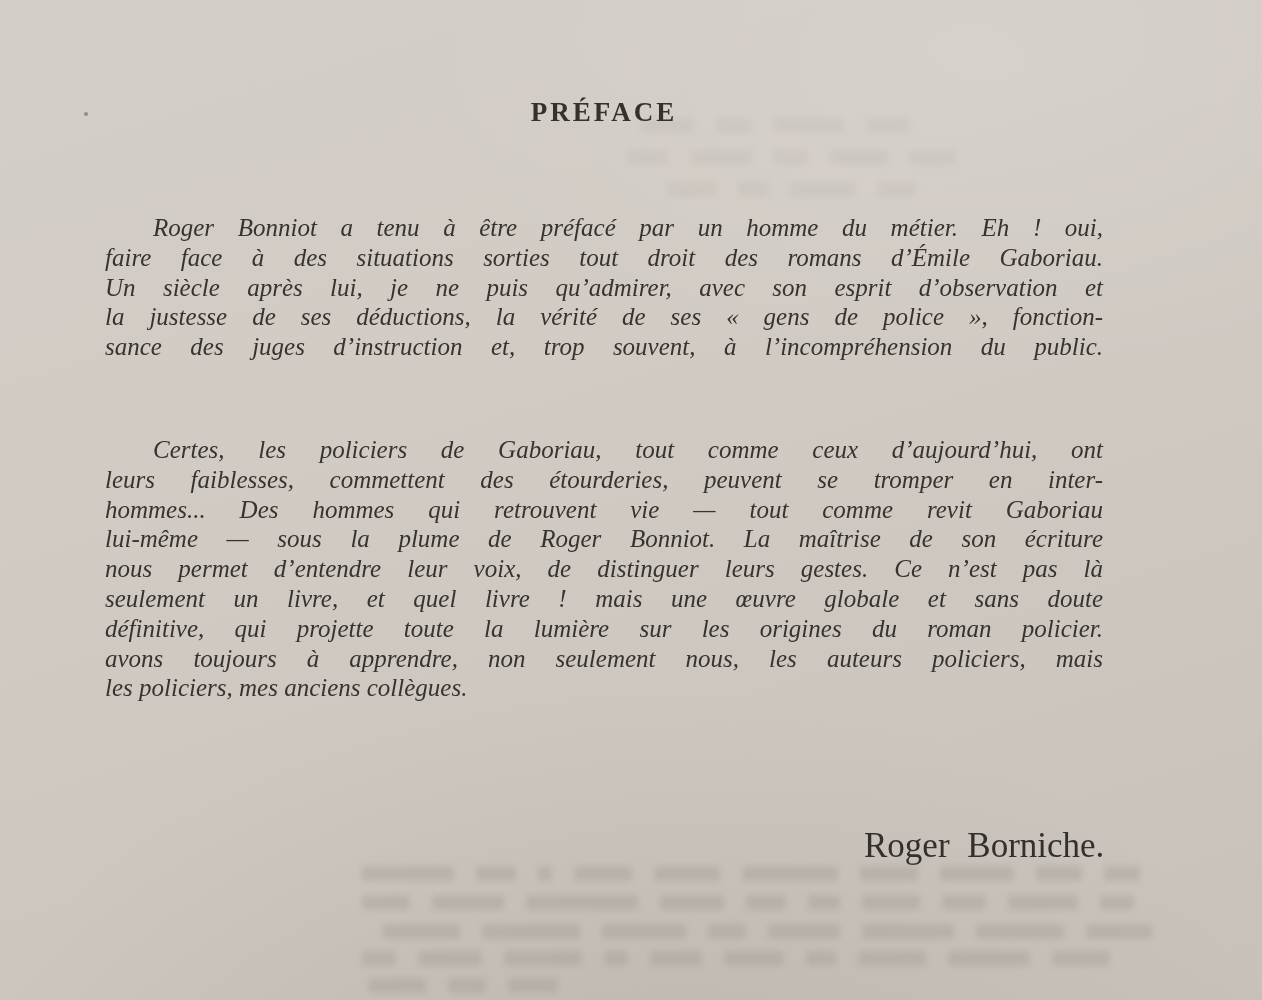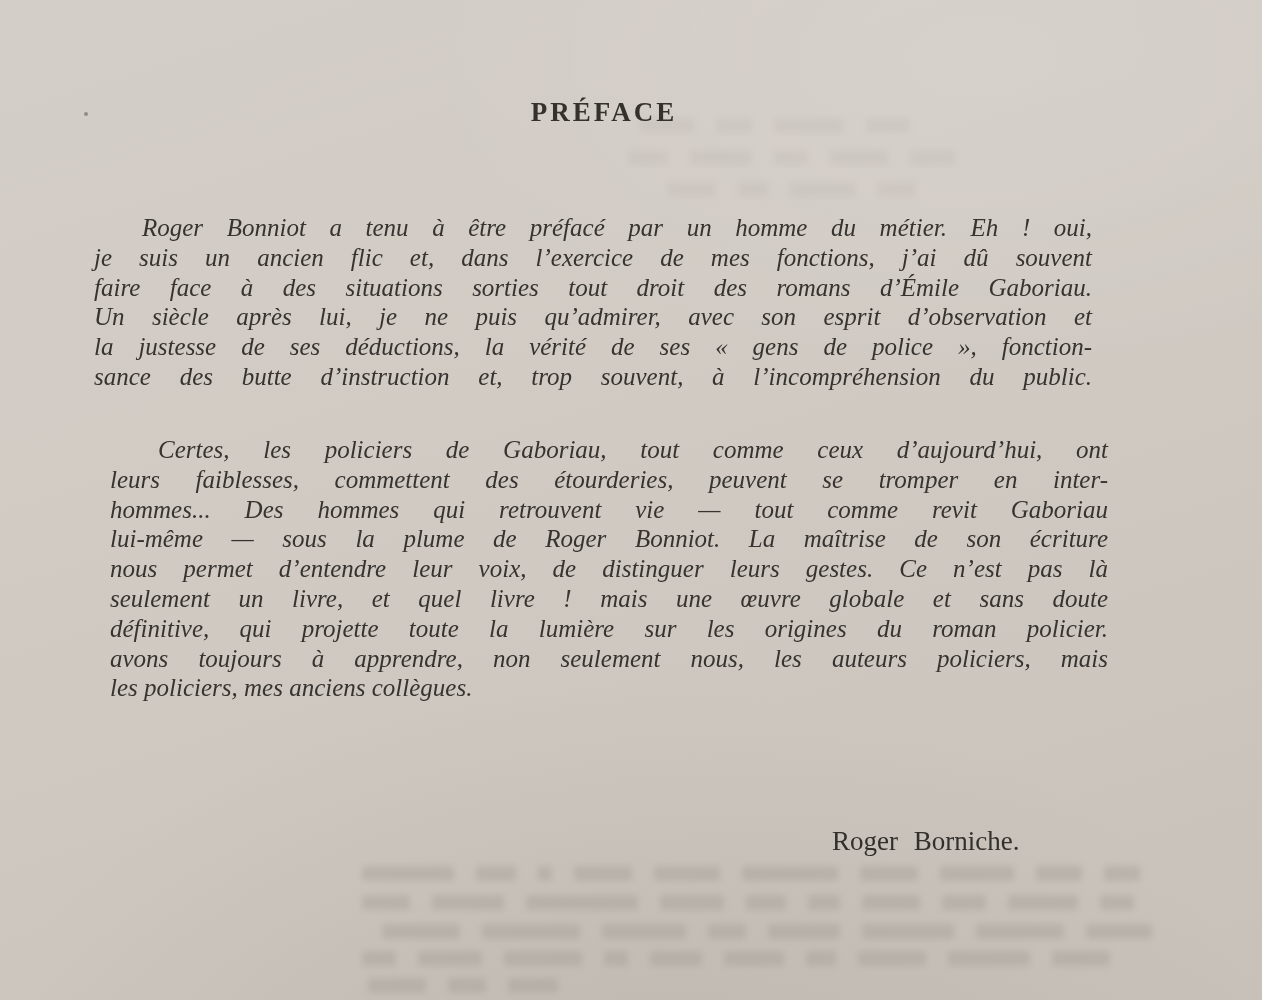--- a/index.html
+++ b/index.html
@@ -15,35 +15,35 @@
       linear-gradient(163deg,#d4cec8 0%,#d1cbc4 38%,#ccc6bf 72%,#c7c1ba 100%);
     text-decoration: underline;
   }
   .title{
     position:absolute;top:80px;left:105px;width:998px;
     text-align:center;
     font-size:27px;line-height:28px;letter-spacing:3px;
     color:#35322d;
   }
   .para{
-    position:absolute;left:94px;width:998px;
+    position:absolute;left:105px;width:998px;
     font-style:italic;font-size:25px;color:#37342f;
   }
   .para-1{top:213px;}
-  .para-2{top:435px;margin-left:16px;}
+  .para-2{top:435px;}
   .line{
     height:29.8px;line-height:29.8px;
     text-align:justify;text-align-last:justify;
     white-space:normal;overflow:visible;
   }
   .line.indent{text-indent:48px;}
   .line.short-last{text-align-last:left;}
   .signature{
-    position:absolute;top:826px;left:832px;
-    font-size:27px;color:#33302b;word-spacing:9px;white-space:nowrap;
+    position:absolute;top:826px;left:864px;
+    font-size:35px;color:#33302b;word-spacing:9px;white-space:nowrap;
   }
   .watermark{
     position:absolute;top:611px;left:494px;
     font-family:"Liberation Sans", sans-serif;
     font-size:45px;line-height:45px;letter-spacing:-0.5px;
     color:#1e5af0;white-space:nowrap;
   }
   
   .ghost{
     position:absolute;display:flex;gap:22px;
@@ -83,25 +83,24 @@
     <span style="width:48px"></span>
       <span style="width:30px"></span>
       <span style="width:66px"></span>
       <span style="width:38px"></span>
   </div>
 
   <h1 class="title">PRÉFACE</h1>
 
   <div class="para para-1">
     <div class="line indent">Roger Bonniot a tenu à être préfacé par un homme du métier. Eh ! oui,</div>
-    <div class="line">je suis un ancien flic et, dans l’exercice de mes fonctions, j’ai dû souvent</div>
     <div class="line">faire face à des situations sorties tout droit des romans d’Émile Gaboriau.</div>
     <div class="line">Un siècle après lui, je ne puis qu’admirer, avec son esprit d’observation et</div>
     <div class="line">la justesse de ses déductions, la vérité de ses « gens de police », fonction-</div>
-    <div class="line">sance des butte d’instruction et, trop souvent, à l’incompréhension du public.</div>
+    <div class="line">sance des juges d’instruction et, trop souvent, à l’incompréhension du public.</div>
   </div>
 
   <div class="para para-2">
     <div class="line indent">Certes, les policiers de Gaboriau, tout comme ceux d’aujourd’hui, ont</div>
     <div class="line">leurs faiblesses, commettent des étourderies, peuvent se tromper en inter-</div>
     <div class="line">hommes... Des hommes qui retrouvent vie — tout comme revit Gaboriau</div>
     <div class="line">lui-même — sous la plume de Roger Bonniot. La maîtrise de son écriture</div>
     <div class="line">nous permet d’entendre leur voix, de distinguer leurs gestes. Ce n’est pas là</div>
     <div class="line">seulement un livre, et quel livre ! mais une œuvre globale et sans doute</div>
     <div class="line">définitive, qui projette toute la lumière sur les origines du roman policier.</div>

